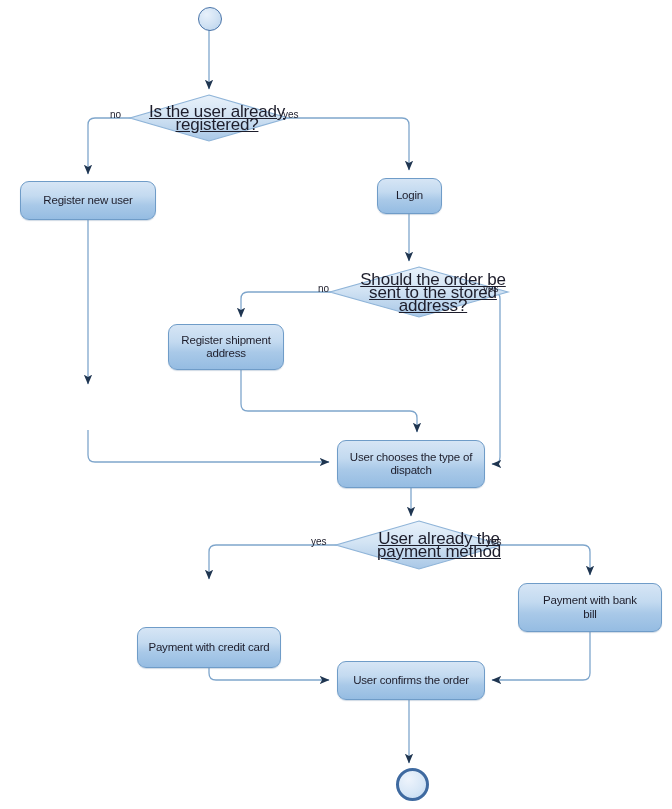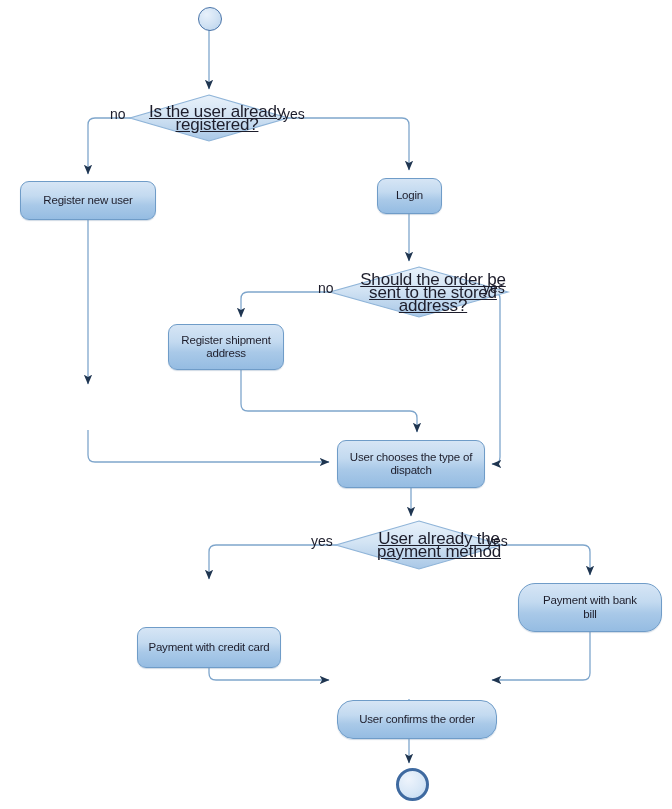--- a/index.html
+++ b/index.html
@@ -57,21 +57,21 @@
     color: #1d1d2b;
     font-size: 17px;
     line-height: 13px;
     letter-spacing: -0.2px;
     pointer-events: none;
     text-decoration: underline;
   }
   .edge-label {
     position: absolute;
     color: #1d1d2b;
-    font-size: 14px;
+    font-size: 10px;
     line-height: 13px;
     white-space: nowrap;
   }
   .terminal {
     position: absolute;
     border-radius: 50%;
   }
   .start-node {
     background: radial-gradient(circle at 35% 30%, #e8f1fb 0%, #cfe1f3 55%, #b6d0ea 100%);
     border: 1px solid #4a74a8;
@@ -175,23 +175,23 @@
     <div class="decision-label" style="padding:0 20px;">User already the payment method</div>
   </div>
 
   <div class="edge-label" style="left:311px; top:535px;">yes</div>
   <div class="edge-label" style="left:486px; top:535px;">yes</div>
 
   <div class="node action" style="left:137px; top:587px; width:144px; height:41px;margin-top:40px;">
     <span>Payment with credit card</span>
   </div>
 
-  <div class="node action" style="left:518px; top:583px; width:144px; height:49px;border-radius:17px;">
+  <div class="node action" style="left:518px; top:583px; width:144px; height:49px;">
     <span style="padding:0 18px;">Payment with bank bill</span>
   </div>
 
-  <div class="node action" style="left:337px; top:700px; width:160px; height:39px;border-radius:16px;">
+  <div class="node action" style="left:337px; top:661px; width:148px; height:39px;">
     <span>User confirms the order</span>
   </div>
 
   <div class="terminal end-node" style="left:396px; top:768px; width:27px; height:27px;"></div>
 
 </div>
 
 </body></html>

